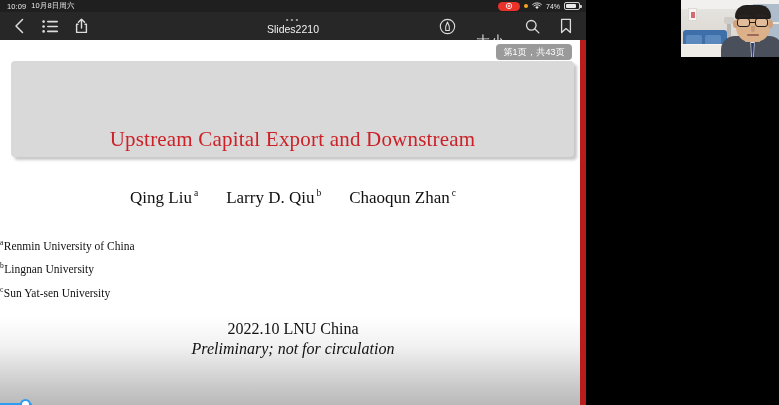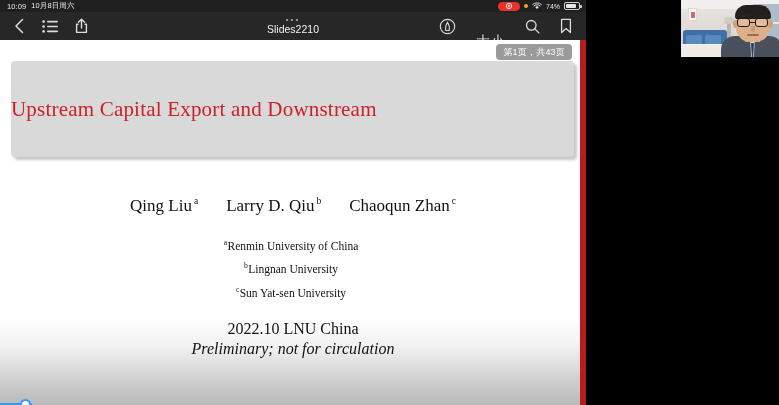--- a/index.html
+++ b/index.html
@@ -43,30 +43,30 @@
           background:linear-gradient(180deg,#ffffff 0%,#ffffff 76%,#f1f1f1 84%,#c9c9c9 95%,#b9b9b9 100%);}
 
   .page-badge{position:absolute;right:8px;top:4px;background:#9a9a9a;color:#ffffff;
               font-size:9px;line-height:13px;padding:1.5px 7px;border-radius:4px;letter-spacing:.2px;}
 
   .slide{position:absolute;left:0;top:0;width:586px;height:330px;}
 
   .title-box{position:absolute;left:11px;top:21px;width:563px;height:96px;
              background:#d9d9d9;border-radius:4px;
              box-shadow:3px 3px 3px rgba(0,0,0,.22);
-             display:flex;flex-direction:row;align-items:center;justify-content:space-between;}
+             display:flex;flex-direction:column;align-items:center;justify-content:flex-end;}
   .title-line{font-family:"Liberation Serif", serif;color:#cc2127;font-size:21px;line-height:36px;
               letter-spacing:.2px;white-space:nowrap;}
 
   .authors{position:absolute;left:0;right:0;top:148px;text-align:center;
            font-family:"Liberation Serif", serif;font-size:17px;color:#111;}
-  .authors .au{display:inline-block;margin:8px 14px;}
+  .authors .au{display:inline-block;margin:0 14px;}
   .authors sup{font-size:9.5px;vertical-align:super;margin-left:2px;}
 
-  .affils{position:absolute;left:0;right:4px;top:193px;text-align:center;
+  .affils{position:absolute;left:0;right:4px;top:193px;text-align:left;
           font-family:"Liberation Serif", serif;font-size:11.5px;color:#111;line-height:19.5px;}
   .affils sup{font-size:7.5px;vertical-align:super;margin-right:.5px;}
 
   .venue{position:absolute;left:0;right:0;top:272px;text-align:center;
          font-family:"Liberation Serif", serif;font-size:16px;color:#111;margin-top:8px;}
   .note{position:absolute;left:0;right:0;top:300px;text-align:center;
         font-family:"Liberation Serif", serif;font-style:italic;font-size:16px;color:#111;}
 
   
   .scrubber{position:absolute;left:-46px;bottom:-4px;width:92px;height:10px;}

